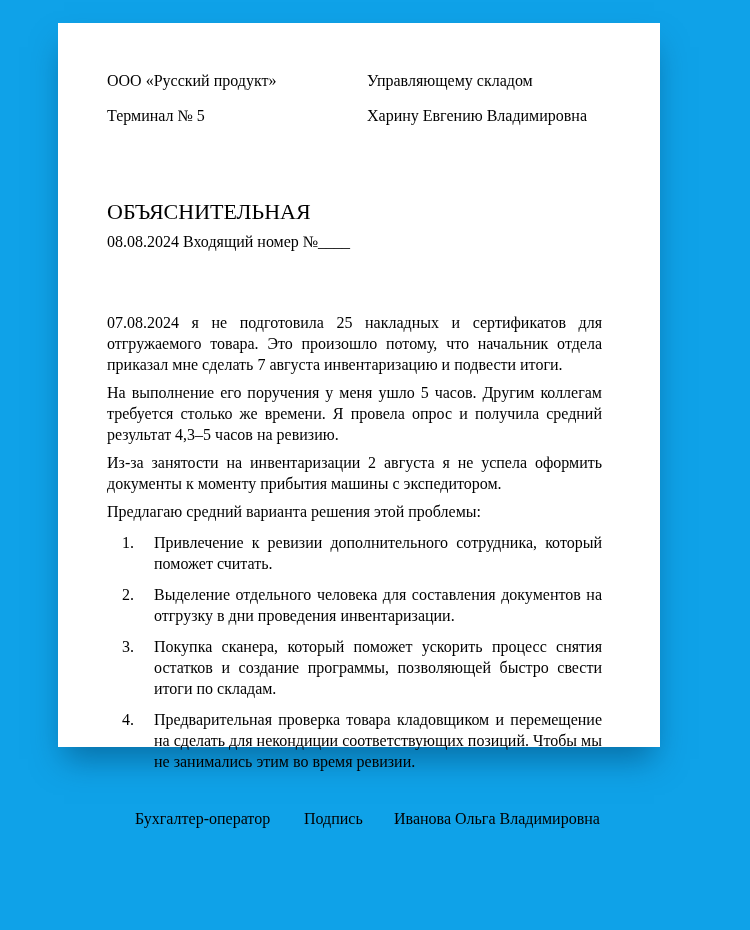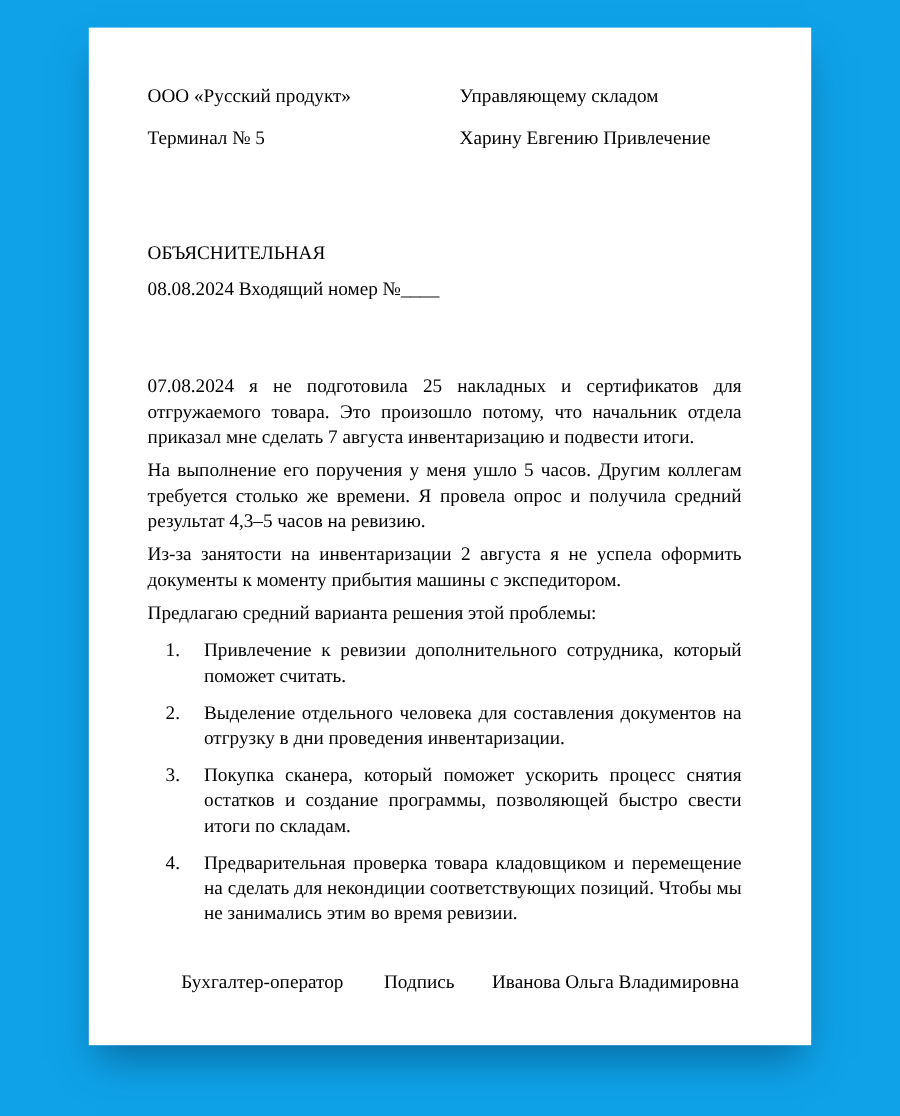--- a/index.html
+++ b/index.html
@@ -5,33 +5,33 @@
   * { margin: 0; padding: 0; box-sizing: border-box; }
   html, body { width: 750px; height: 930px; }
   body {
     background: #0fa2e8;
     position: relative;
     overflow: hidden;
     font-family: "Liberation Serif", "DejaVu Serif", serif;
   }
   .page {
     position: absolute;
-    left: 74px; top: 23px;
-    width: 602px; height: 848px;
+    left: 58px; top: 23px;
+    width: 602px; height: 724px;
     background: #ffffff;
     padding: 47px 58px 0 49px;
     box-shadow: 0 18px 30px -6px rgba(0, 62, 102, 0.5);
     color: #000000;
     font-size: 16px;
     line-height: 21px;
   }
   .doc-header { display: grid; grid-template-columns: 260px 1fr; }
   .doc-header p { margin: 0 0 14px; }
   .doc-title {
-    font-size: 16px;
+    font-size: 22px;
     font-weight: normal;
     line-height: 21px;
     margin: 61px 0 9px;
   }
   .date-line { margin: 0 0 60px; }
   .para { text-align: justify; margin: 0 0 7px; }
   .list { margin-top: 10px; }
   .list-item { display: flex; margin-bottom: 10px; }
   .list-num { flex: 0 0 32px; margin-left: 15px; }
   .list-text { flex: 1; text-align: justify; font-family: Liberation Serif, serif; }
@@ -47,21 +47,21 @@
 
 <div class="page">
 
   <div class="doc-header">
     <div class="col">
       <p>ООО «Русский продукт»</p>
       <p>Терминал № 5</p>
     </div>
     <div class="col">
       <p>Управляющему складом</p>
-      <p>Харину Евгению Привлечение</p>
+      <p>Харину Евгению Владимировна</p>
     </div>
   </div>
 
   <h1 class="doc-title">ОБЪЯСНИТЕЛЬНАЯ</h1>
 
   <p class="date-line">08.08.2024 Входящий номер №____</p>
 
   <p class="para">07.08.2024 я не подготовила 25 накладных и сертификатов для отгружаемого товара. Это произошло потому, что начальник отдела приказал мне сделать 7 августа инвентаризацию и подвести итоги.</p>
   <p class="para">На выполнение его поручения у меня ушло 5 часов. Другим коллегам требуется столько же времени. Я провела опрос и получила средний результат 4,3–5 часов на ревизию.</p>
   <p class="para">Из-за занятости на инвентаризации 2 августа я не успела оформить документы к моменту прибытия машины с экспедитором.</p>

